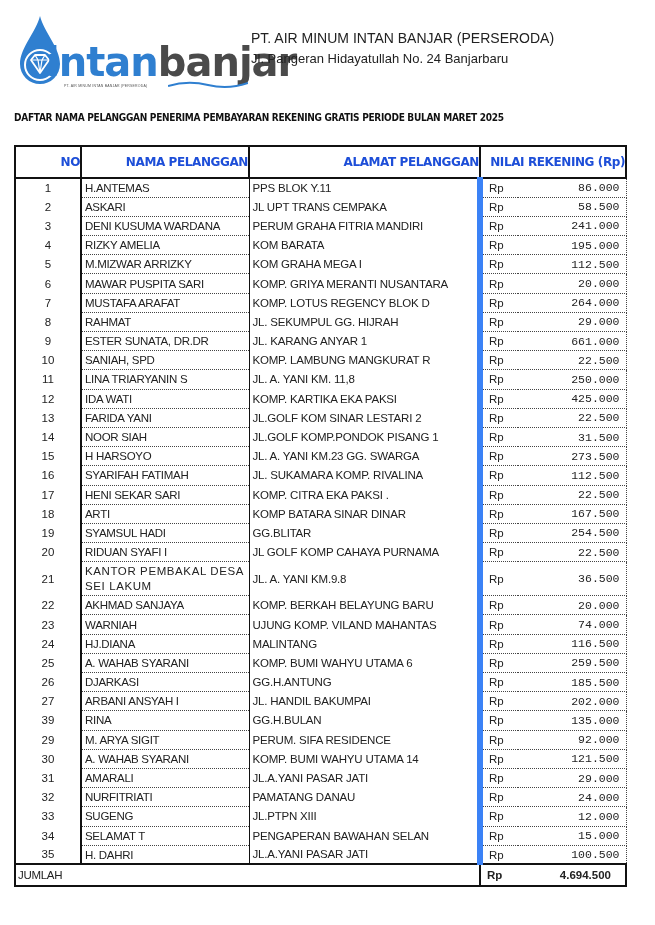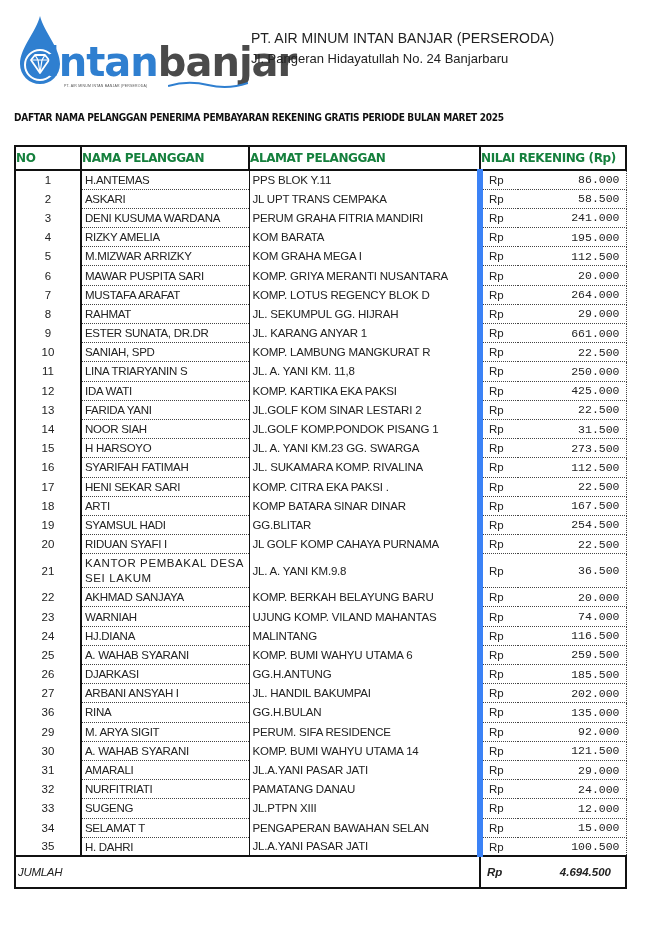--- a/index.html
+++ b/index.html
@@ -14,31 +14,31 @@
   .logo-word .w2 { color: #4a4a4a; }
   .logo-sub { position: absolute; left: 46px; top: 70px; font-size: 3.5px; color: #555; letter-spacing: 0.2px; white-space: nowrap; }
   .logo-wave { position: absolute; left: 150px; top: 66px; width: 80px; height: 10px; }
 
   .company { position: absolute; left: 251px; top: 30px; font-size: 14px; color: #222; white-space: nowrap; }
   .address { position: absolute; left: 251px; top: 51px; font-size: 13px; color: #222; white-space: nowrap; }
 
   .doc-title { position: absolute; left: 14px; top: 111px; font-size: 10.5px; font-weight: bold; color: #111; letter-spacing: -0.35px; white-space: nowrap; font-family: "DejaVu Sans", sans-serif; transform: scaleX(0.86); transform-origin: left center; }
 
   table.list { position: absolute; left: 14px; top: 145px; width: 611px; border-collapse: collapse; font-size: 11.5px; table-layout: fixed; }
-  table.list th { height: 24px; font-weight: bold; font-size: 12px; text-align: left; border: 2px solid #111; color: #15803d; font-family: "DejaVu Sans", sans-serif; transform-origin: center; letter-spacing: -0.4px; }
+  table.list th { height: 32px; font-weight: bold; font-size: 12px; text-align: right; border: 2px solid #111; color: #1d4ed8; font-family: "DejaVu Sans", sans-serif; transform-origin: center; letter-spacing: -0.4px; }
   table.list td { height: 19.2px; padding: 0 3px; white-space: nowrap; overflow: hidden; color: #222; }
   table.list td.no { text-align: center; border-left: 2px solid #111; border-right: 2px solid #111; }
   table.list td.nama { border-bottom: 1px dotted #444; border-right: 1px solid #111; letter-spacing: -0.3px; }
   table.list td.alamat { letter-spacing: -0.2px; border-right: 6px solid #3b82f6; }
   table.list td.rp { border-bottom: 1px dotted #444; padding-left: 6px; width: 34px; }
   table.list td.amt { border-bottom: 1px dotted #444; border-right: 1px dotted #444; text-align: right; padding-right: 6px; font-family: Liberation Mono, monospace; }
   table.list tr.tall td { height: 34px; }
   .blue-name { color: #2a2a8a; letter-spacing: 0.6px !important; line-height: 15px; white-space: normal !important; }
 
-  table.list tr.total td { height: 32px; border-top: 2px solid #111; border-bottom: 2px solid #111; font-weight: normal; font-style: italic; }
+  table.list tr.total td { height: 22px; border-top: 2px solid #111; border-bottom: 2px solid #111; font-weight: normal; }
   table.list tr.total td.lbl { border-left: 2px solid #111; padding-left: 2px; letter-spacing: -0.3px; }
   table.list tr.total td.rp-t { border-left: 2px solid #111; font-weight: bold; padding-left: 6px; }
   table.list tr.total td.amt-t { border-right: 2px solid #111; font-weight: bold; text-align: right; padding-right: 14px; }
 </style>
 </head>
 <body>
 
 <div class="header">
   <div class="logo">
     <svg class="logo-drop" viewBox="0 0 44 74">
@@ -259,21 +259,21 @@
         <td class="amt">185.500</td>
       </tr>
       <tr>
         <td class="no">27</td>
         <td class="nama">ARBANI ANSYAH I</td>
         <td class="alamat">JL. HANDIL BAKUMPAI</td>
         <td class="rp">Rp</td>
         <td class="amt">202.000</td>
       </tr>
       <tr>
-        <td class="no">36</td>
+        <td class="no">39</td>
         <td class="nama">RINA</td>
         <td class="alamat">GG.H.BULAN</td>
         <td class="rp">Rp</td>
         <td class="amt">135.000</td>
       </tr>
       <tr>
         <td class="no">29</td>
         <td class="nama">M. ARYA SIGIT</td>
         <td class="alamat">PERUM. SIFA RESIDENCE</td>
         <td class="rp">Rp</td>

